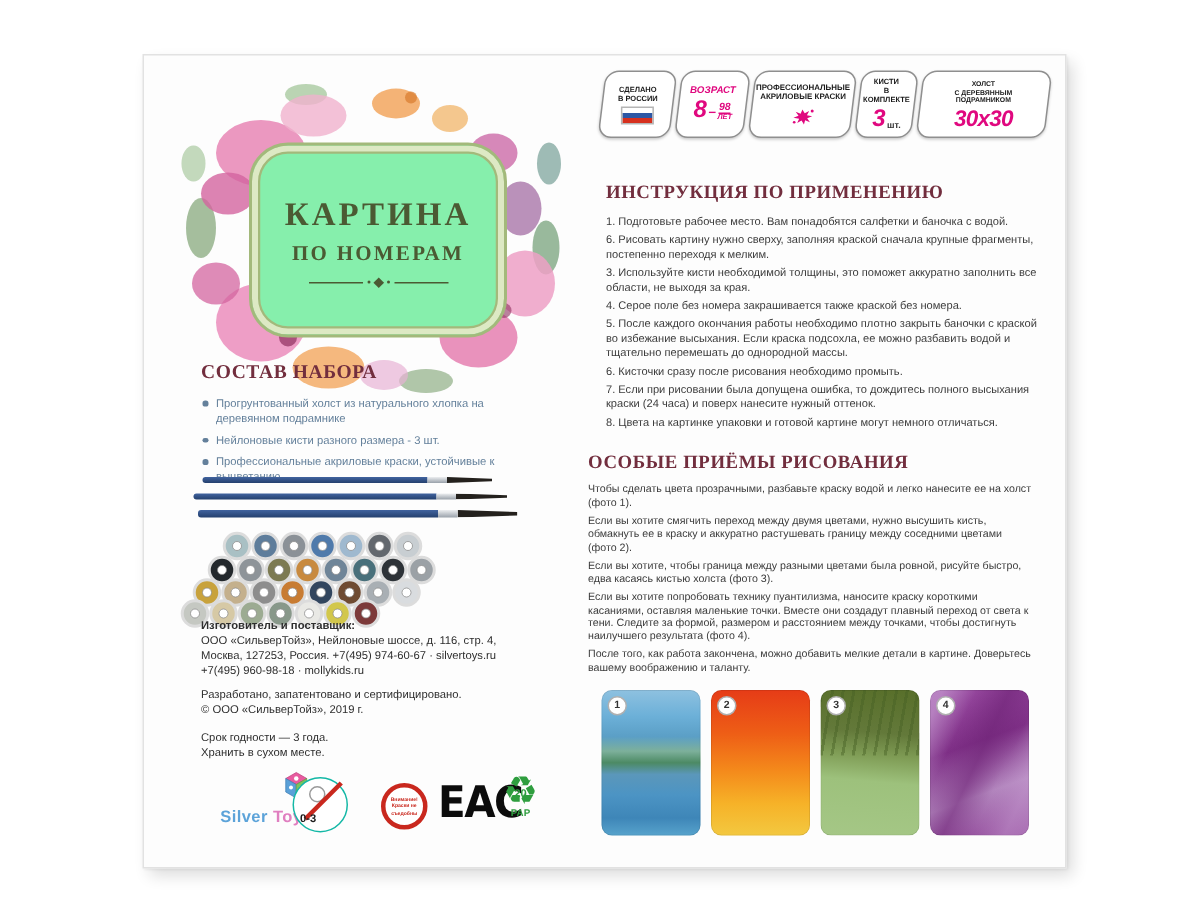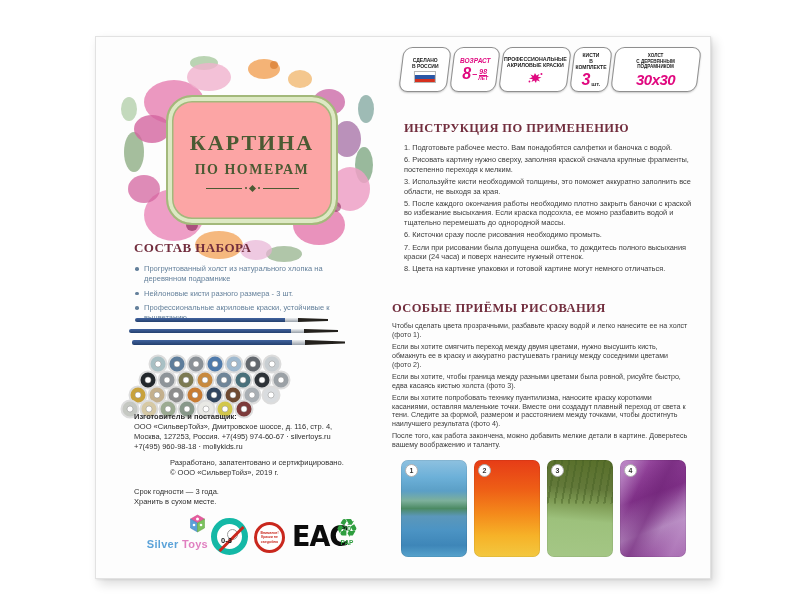--- a/index.html
+++ b/index.html
@@ -10,21 +10,21 @@
           background:#fdfdfd; border:1px solid #e2e2e2;
           box-shadow:4px 5px 10px rgba(0,0,0,.14), 1px 1px 2px rgba(0,0,0,.08); }
 
   .h-serif { font-family:"Liberation Serif",serif; font-weight:700; color:#722e3e; letter-spacing:.4px; }
   .pre { white-space:pre-line; }
 
   
   .floral { position:absolute; left:18px; top:10px; width:275px; height:218px; }
   .flowers { position:absolute; inset:0; }
   .plaque { position:absolute; left:52px; top:48px; width:172px; height:130px;
-            background:#fca5a5; border:2px solid #a3b97b; border-radius:26px;
+            background:#86efac; border:2px solid #a3b97b; border-radius:26px;
             box-shadow:inset 0 0 0 4px #dde9c4, inset 0 0 0 5.5px #a3b97b;
             display:flex; flex-direction:column; align-items:center; justify-content:center; gap:6px; }
   .plaque .t1 { font-family:"Liberation Serif",serif; font-size:22px; font-weight:700; color:#4b5a33; letter-spacing:2px; }
   .plaque .t2 { font-family:"Liberation Serif",serif; font-size:14px; font-weight:700; color:#4b5a33; letter-spacing:1.5px; }
   .ornament { display:flex; align-items:center; gap:3px; margin-top:2px; }
   .orn-line { width:36px; height:1px; background:#4b5a33; }
   .orn-d { width:5px; height:5px; background:#4b5a33; transform:rotate(45deg); }
   .orn-dot { width:2px; height:2px; background:#4b5a33; border-radius:50%; }
 
   
@@ -42,30 +42,30 @@
   .brush .handle { background:linear-gradient(180deg,#41639f,#24406e); border-radius:2px 0 0 2px; }
   .brush .ferrule { background:linear-gradient(180deg,#eceef0,#99a1aa); flex:0 0 13px; }
   .brush .bristle { background:#24211d; clip-path:polygon(0 0,100% 28%,100% 72%,0 100%); }
 
   
   .pots { position:absolute; left:20px; top:317px; width:195px; height:66px; }
 
   
   .maker   { position:absolute; left:38px; top:375px; width:268px; font-size:7.5px; line-height:1.32; color:#2e2e2e; }
   .maker .hd2 { font-weight:700; }
-  .legal   { position:absolute; left:38px; top:421px; width:268px; font-size:7.5px; line-height:1.35; color:#2e2e2e;margin-left:36px; }
+  .legal   { position:absolute; left:38px; top:421px; width:268px; font-size:7.5px; line-height:1.35; color:#2e2e2e; }
   .storage { position:absolute; left:38px; top:450px; width:268px; font-size:7.5px; line-height:1.35; color:#2e2e2e; }
 
   
   .brand { position:absolute; left:32px; top:477px; width:80px; text-align:right; }
   .brand .bt { font-size:11px; font-weight:800; letter-spacing:.3px; margin-top:1px; }
   .brand .w1 { color:#5ca3d9; }
   .brand .w2 { color:#e07fc0; }
   .sign { border-radius:50%; background:#fff; position:absolute; }
-  .age-sign { left:115px; top:481px; width:37px; height:37px; border:6px solid #14b8a6;text-decoration:underline; }
+  .age-sign { left:99px; top:481px; width:37px; height:37px; border:1px solid #14b8a6;text-decoration:underline; }
   .age-sign .bar { position:absolute; left:50%; top:-2px; width:3px; height:34px; background:#c9281e; transform:rotate(45deg); transform-origin:center; }
   .age-sign .face { position:absolute; left:10px; top:5px; width:11px; height:11px; border:1px solid #9a9a9a; border-radius:50%; }
   .age-sign .age { position:absolute; left:4px; bottom:4px; font-size:7.5px; font-weight:900; color:#1c1c1c; }
   .warn-sign { left:158px; top:485px; width:31px; height:31px; border:3px solid #c9281e;
                display:flex; align-items:center; justify-content:center; text-align:center; }
   .warn-sign .wt { font-size:3.4px; font-weight:700; color:#c9281e; line-height:1.25; }
   .eac { position:absolute; left:196px; top:483px; font-family:"DejaVu Sans",sans-serif;
          font-size:27px; font-weight:900; color:#0c0c0c; letter-spacing:-1px; transform:scaleY(1.08); }
   .recycle { position:absolute; left:233px; top:478px; width:36px; text-align:center; color:#2f9e3f; }
   .recycle .glyph { font-family:"DejaVu Sans",sans-serif; font-size:26px; line-height:26px; }
@@ -252,21 +252,21 @@
         <circle cx="52" cy="55" r="3"></circle>
         <circle cx="71" cy="55" r="3"></circle>
         <circle cx="90" cy="55" r="3"></circle>
         <circle cx="109" cy="55" r="3"></circle>
         <circle cx="128" cy="55" r="3"></circle>
     </g>
   </svg>
 
   <div class="maker">
     <div class="hd2">Изготовитель и поставщик:</div>
-    <div>ООО «СильверТойз», Дмитровское шоссе, д. 116, стр. 4,</div>
+    <div>ООО «СильверТойз», Нейлоновые шоссе, д. 116, стр. 4,</div>
     <div>Москва, 127253, Россия. +7(495) 974-60-67 · silvertoys.ru</div>
     <div>+7(495) 960-98-18 · mollykids.ru</div>
   </div>
   <div class="legal">
     <div>Разработано, запатентовано и сертифицировано.</div>
     <div>© ООО «СильверТойз», 2019 г.</div>
   </div>
   <div class="storage">
     <div>Срок годности — 3 года.</div>
     <div>Хранить в сухом месте.</div>
@@ -354,20 +354,21 @@
         <span class="big-num magenta">30х30</span>
       </div>
     </div>
   </div>
 
   <div class="instr">
     <div class="hd h-serif">ИНСТРУКЦИЯ ПО ПРИМЕНЕНИЮ</div>
     <div class="item">1. Подготовьте рабочее место. Вам понадобятся салфетки и баночка с водой.</div>
     <div class="item">6. Рисовать картину нужно сверху, заполняя краской сначала крупные фрагменты, постепенно переходя к мелким.</div>
     <div class="item">3. Используйте кисти необходимой толщины, это поможет аккуратно заполнить все области, не выходя за края.</div>
+    <div class="item">4. Серое поле без номера закрашивается также краской без номера.</div>
     <div class="item">5. После каждого окончания работы необходимо плотно закрыть баночки с краской во избежание высыхания. Если краска подсохла, ее можно разбавить водой и тщательно перемешать до однородной массы.</div>
     <div class="item">6. Кисточки сразу после рисования необходимо промыть.</div>
     <div class="item">7. Если при рисовании была допущена ошибка, то дождитесь полного высыхания краски (24 часа) и поверх нанесите нужный оттенок.</div>
     <div class="item">8. Цвета на картинке упаковки и готовой картине могут немного отличаться.</div>
   </div>
 
   <div class="tech">
     <div class="hd h-serif">ОСОБЫЕ ПРИЁМЫ РИСОВАНИЯ</div>
     <div class="para">Чтобы сделать цвета прозрачными, разбавьте краску водой и легко нанесите ее на холст (фото 1).</div>
     <div class="para">Если вы хотите смягчить переход между двумя цветами, нужно высушить кисть, обмакнуть ее в краску и аккуратно растушевать границу между соседними цветами (фото 2).</div>

